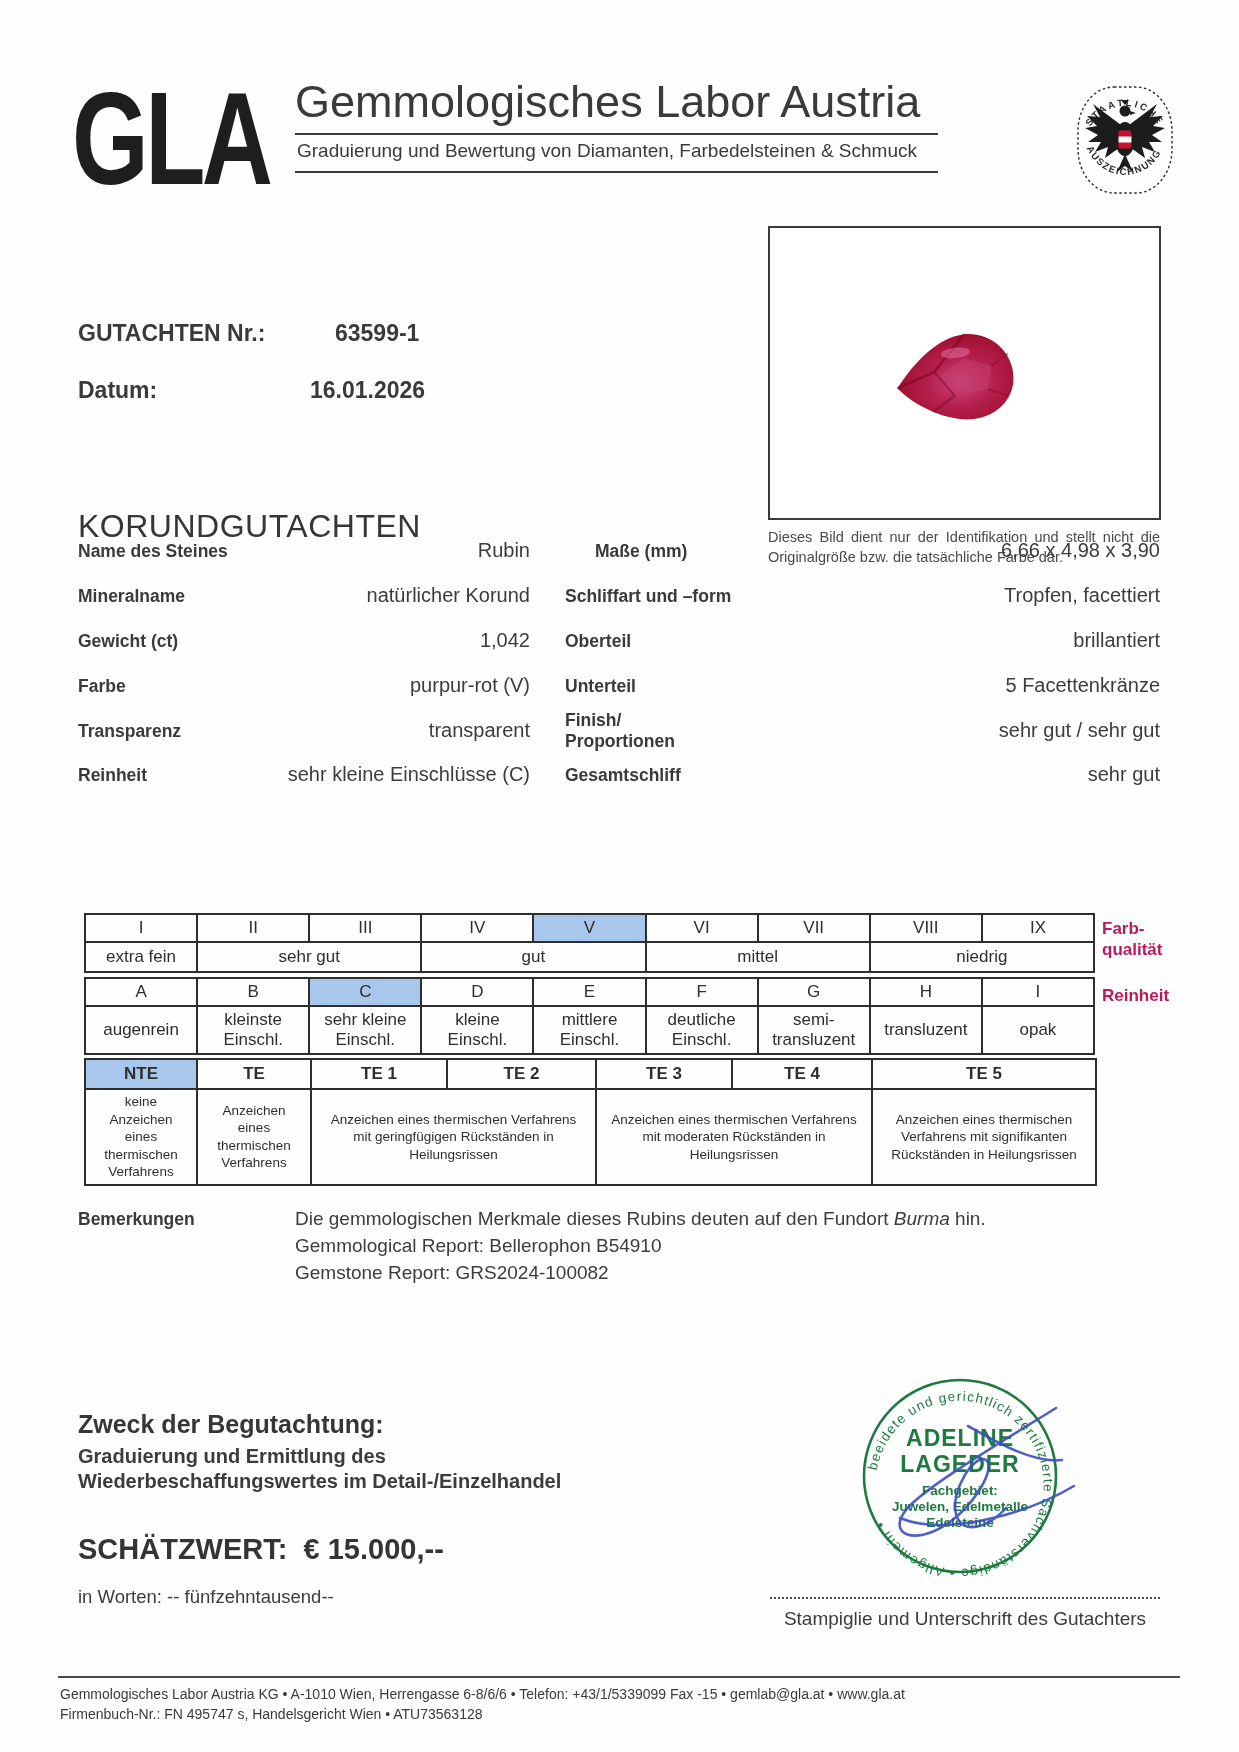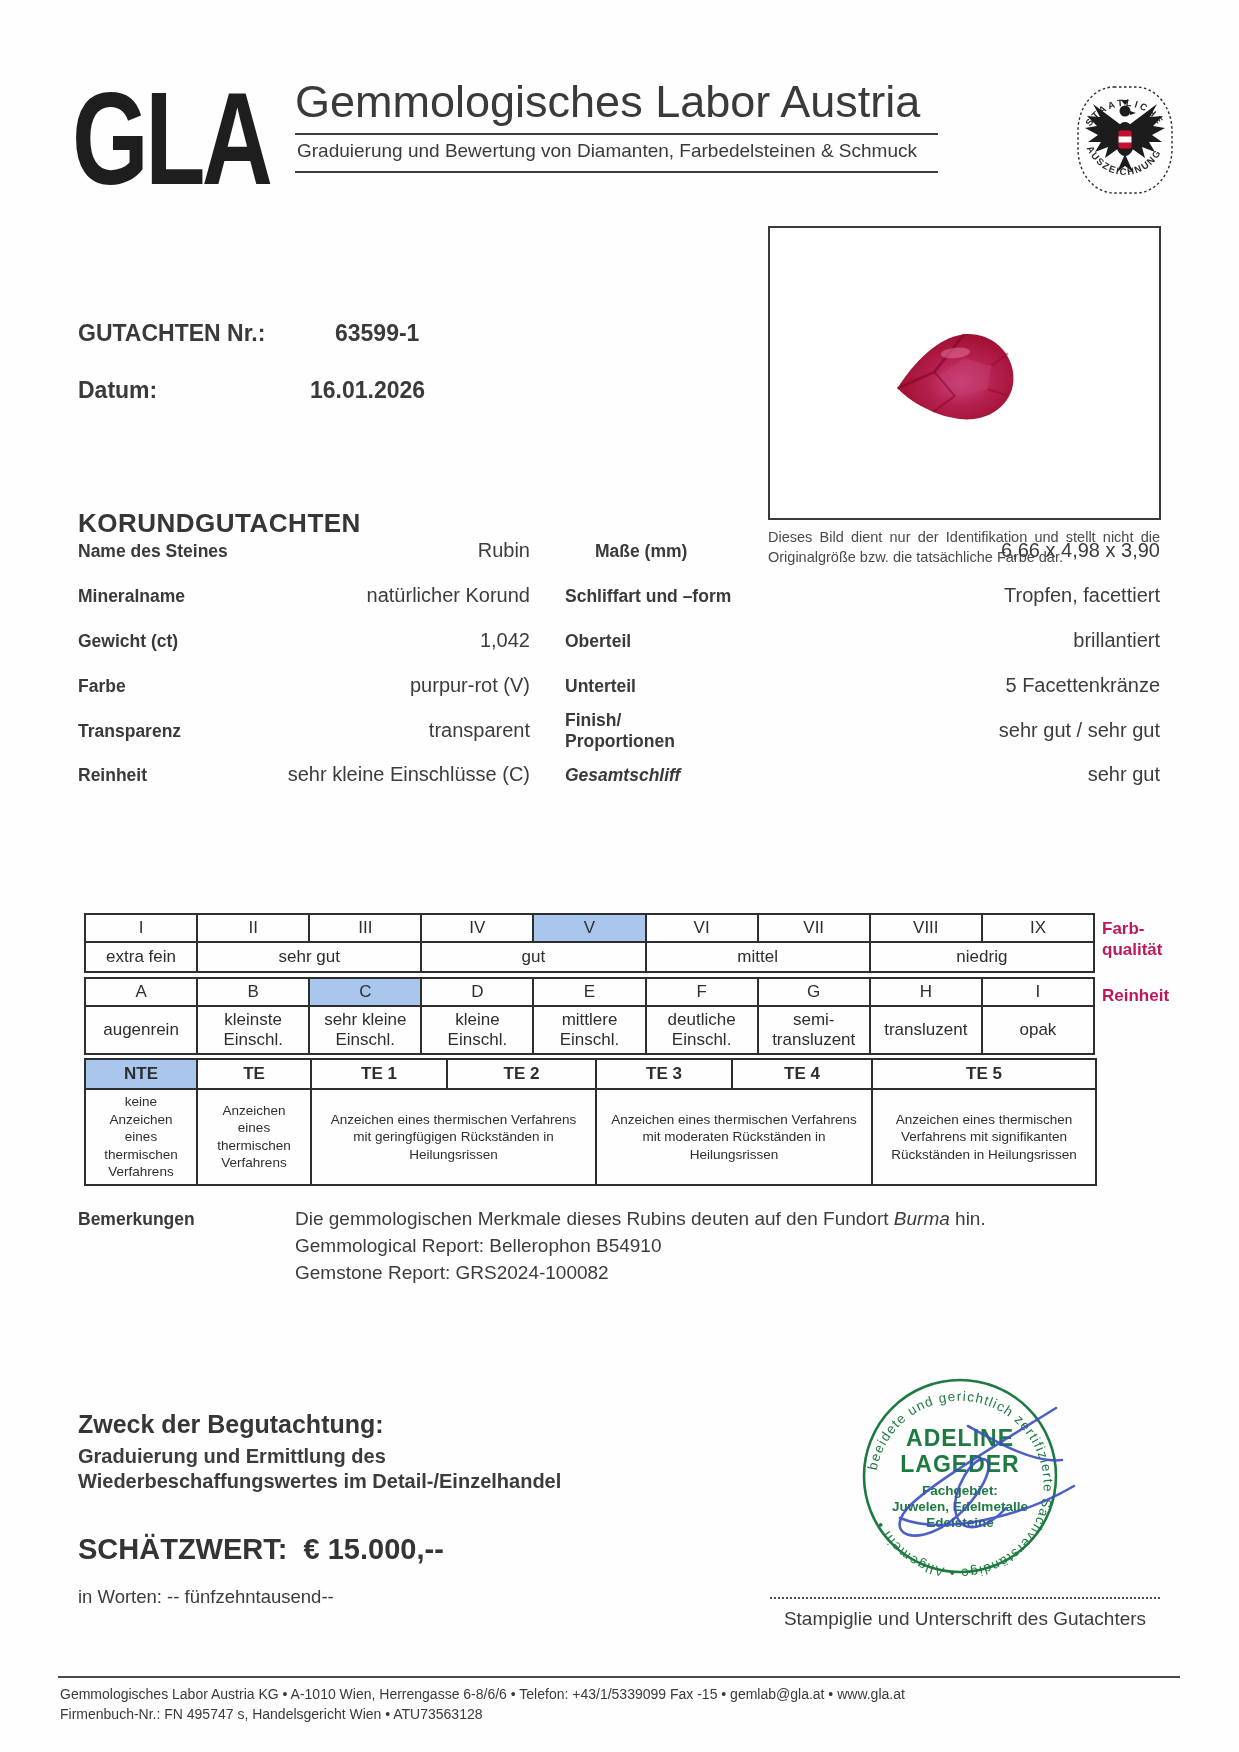--- a/index.html
+++ b/index.html
@@ -16,21 +16,21 @@
   }
   #hdr-title { left:295px; top:76px; font-size:45px; color:#3a3a3a; letter-spacing:0px; }
   .hrule { background:#3c3c3c; height:2px; }
   #hdr-rule1 { left:295px; top:133px; width:643px; }
   #hdr-sub { left:297px; top:140px; font-size:19px; color:#3a3a3a; }
   #hdr-rule2 { left:295px; top:171px; width:643px; }
   #emblem { left:1075px; top:84px; }
   
   .meta-label { font-size:23px; font-weight:700; color:#3a3a3a; }
   .meta-value { font-size:23px; font-weight:700; color:#3a3a3a; }
-  #doc-title { left:78px; top:508px; font-size:26px; font-weight:700; color:#363636; letter-spacing:.5px; }
+  #doc-title { left:78px; top:508px; font-size:32px; font-weight:400; color:#363636; letter-spacing:.5px; }
   
   #photo-box { left:768px; top:226px; width:393px; height:294px; border:2px solid #3a3a3a; background:#fff; }
   #photo-caption { left:768px; top:528px; width:392px; font-size:14.5px; color:#4a4a4a; line-height:1.35; text-align:justify; }
   
   .f-label { position:absolute; font-size:17.5px; font-weight:700; color:#3a3a3a; white-space:pre-line; line-height:1.2; }
   .f-value { position:absolute; font-size:20px; color:#3c3c3c; text-align:right; }
   
   table.grade { position:absolute; left:84px; width:1011px; border-collapse:collapse; table-layout:fixed; background:#fefefe; }
   table.grade td { border:2px solid #2e2e2e; text-align:center; vertical-align:middle; font-size:17px; color:#2e2e2e; padding:2px 3px; }
   td.gradehead { font-weight:400; height:28px; }
@@ -133,21 +133,21 @@
   <div class="f-value" style="left:860px; top:539px; width:300px;">6,66 x 4,98 x 3,90</div>
   <div class="f-label" style="left:565px; top:586px;">Schliffart und –form</div>
   <div class="f-value" style="left:860px; top:584px; width:300px;">Tropfen, facettiert</div>
   <div class="f-label" style="left:565px; top:631px;">Oberteil</div>
   <div class="f-value" style="left:860px; top:629px; width:300px;">brillantiert</div>
   <div class="f-label" style="left:565px; top:676px;">Unterteil</div>
   <div class="f-value" style="left:860px; top:674px; width:300px;">5 Facettenkränze</div>
   <div class="f-label" style="left:565px; top:710px;">Finish/
 Proportionen</div>
   <div class="f-value" style="left:860px; top:719px; width:300px;">sehr gut / sehr gut</div>
-  <div class="f-label" style="left:565px; top:765px;font-style:italic;">Gesamtschliff</div>
+  <div class="f-label" style="left:565px; top:765px;">Gesamtschliff</div>
   <div class="f-value" style="left:860px; top:763px; width:300px;">sehr gut</div>
 
   <table class="grade" style="top:913px;">
     <tbody>
         <tr>
       <td class="gradehead">I</td>
       <td class="gradehead">II</td>
       <td class="gradehead">III</td>
       <td class="gradehead">IV</td>
       <td class="gradehead hl">V</td>

